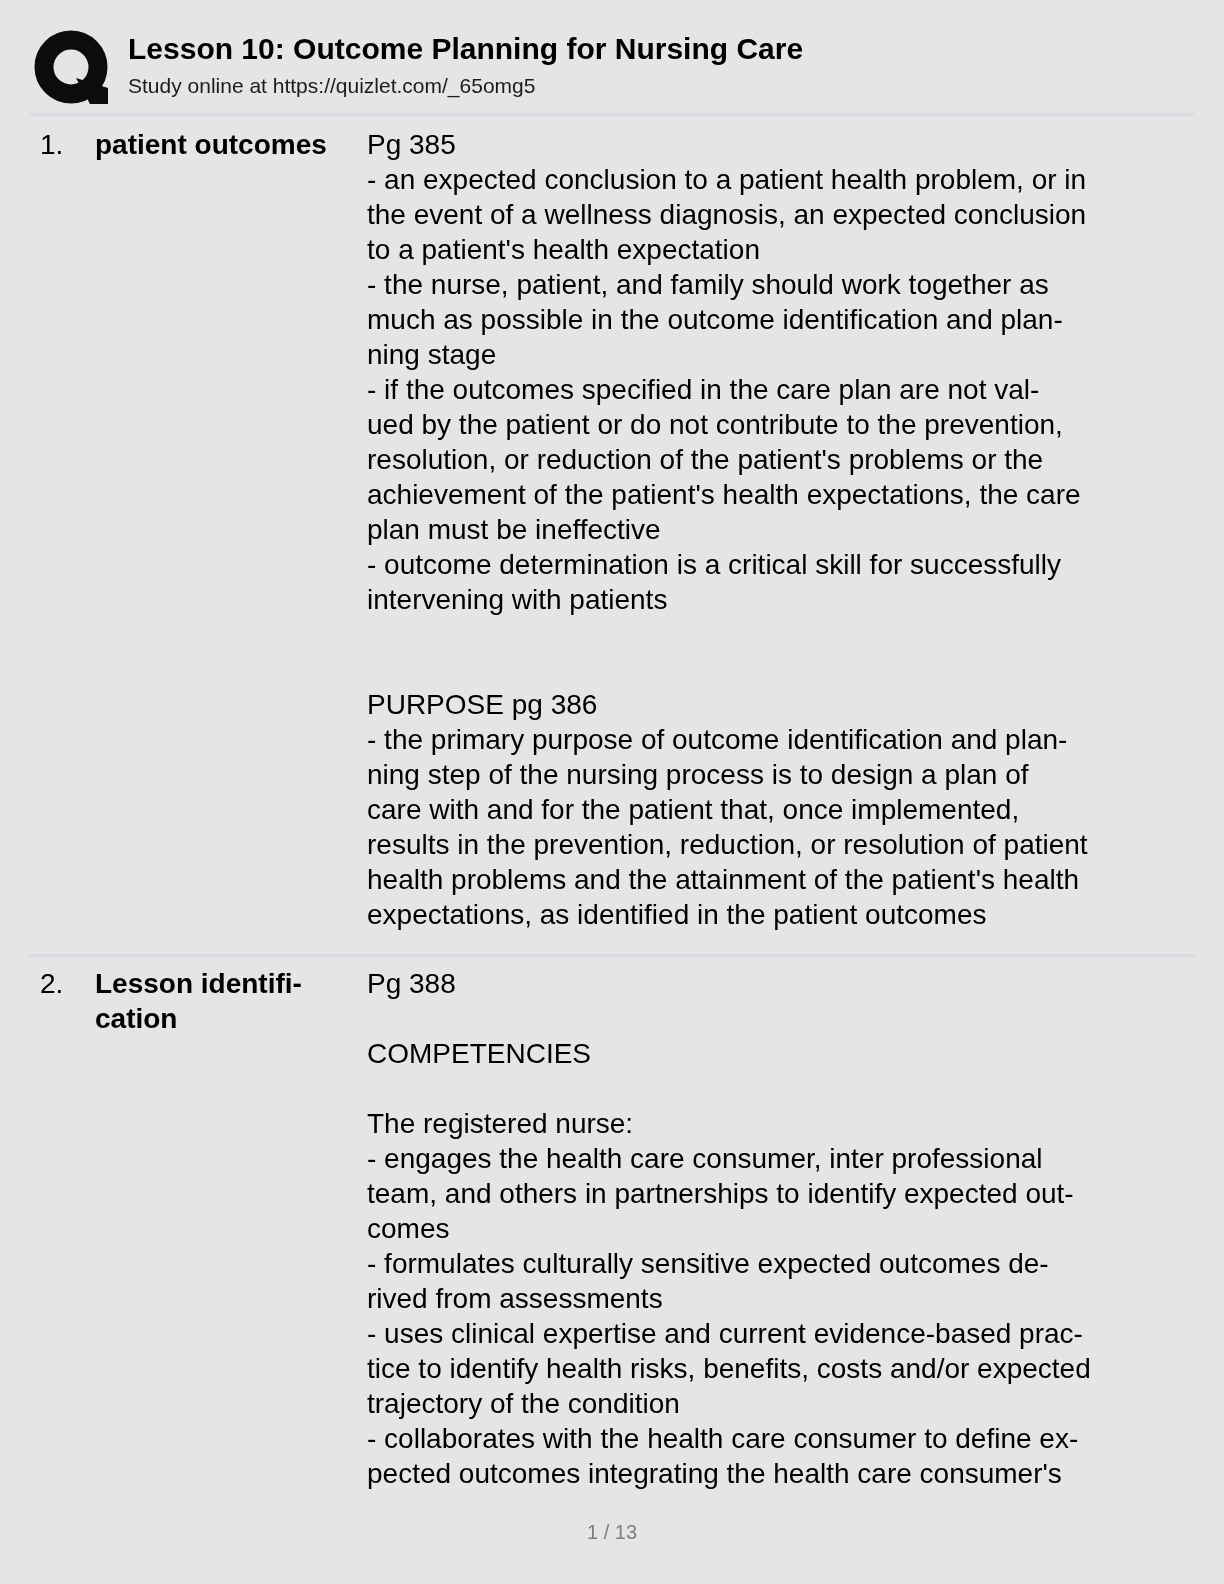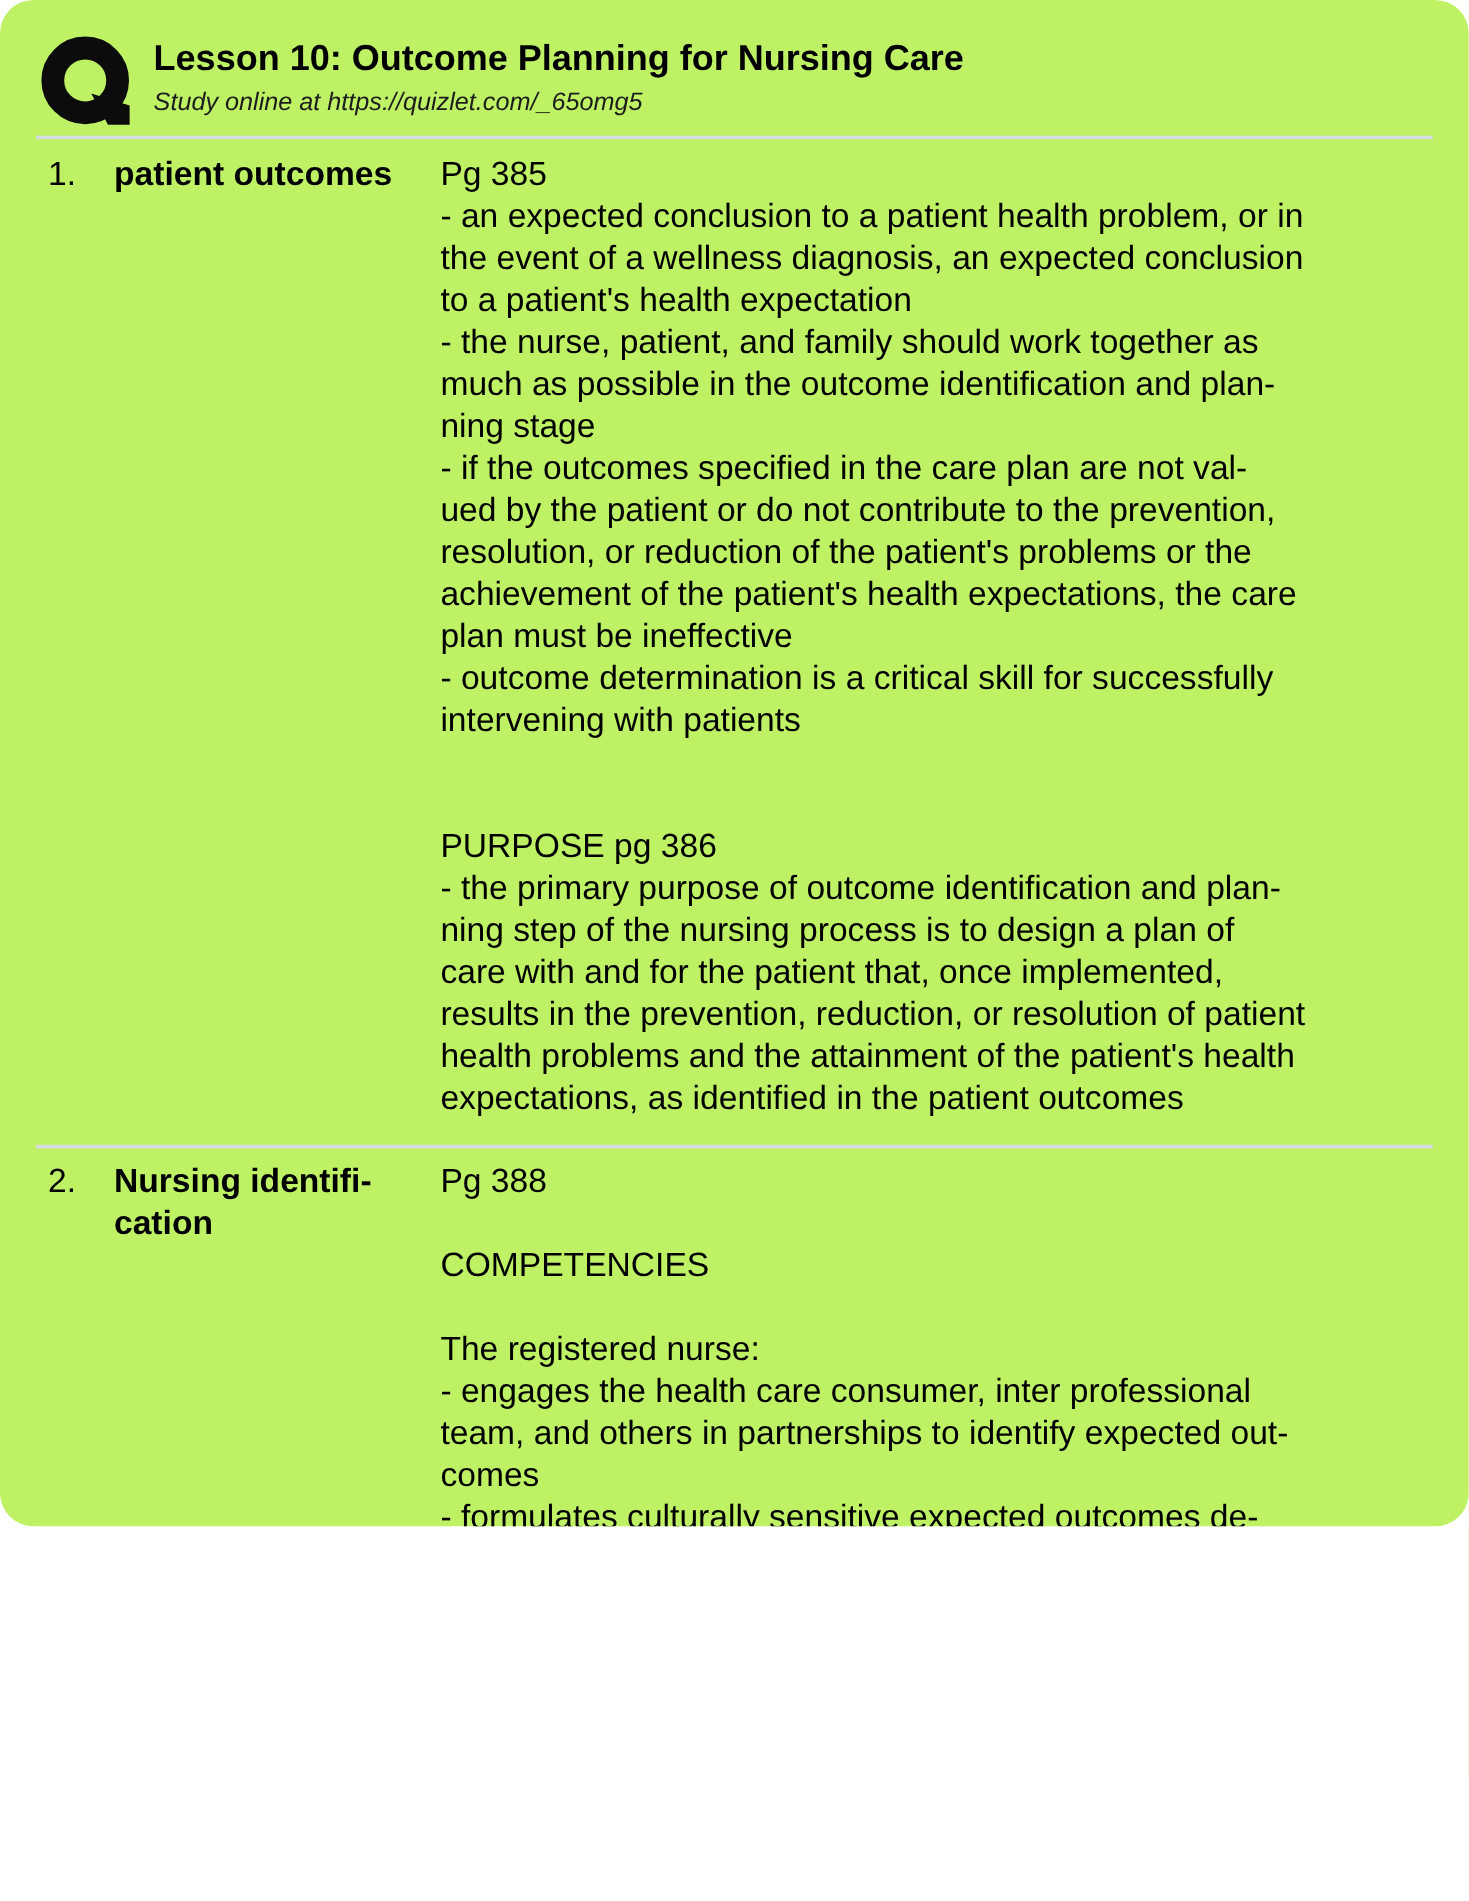--- a/index.html
+++ b/index.html
@@ -1,25 +1,24 @@
 <!DOCTYPE html>
 <html><head>
 <meta charset="utf-8">
 <style>
   * { margin: 0; padding: 0; box-sizing: border-box; }
   html, body { background: #ffffff; }
   .page {
     position: relative;
     width: 1224px;
-    height: 1272px;
-    background: #bef264;
+    height: 1584px;
+    background: #e5e5e5;
     font-family: "Liberation Sans", "DejaVu Sans", sans-serif;
     color: #000000;
     overflow: hidden;
-    border-radius: 28px;
   }
   .logo {
     position: absolute;
     left: 34px;
     top: 30px;
     width: 76px;
     height: 76px;
   }
   .title {
     position: absolute;
@@ -31,21 +30,20 @@
     white-space: pre;
   }
   .subtitle {
     position: absolute;
     left: 128px;
     top: 72px;
     font-size: 21px;
     line-height: 28px;
     color: #1c1c1c;
     white-space: pre;
-    font-style: italic;
   }
   .rule {
     position: absolute;
     left: 30px;
     width: 1164px;
     height: 3px;
     background: #d7dbe2;
   }
   .header-rule { top: 113px; }
   .card-divider { top: 954px; }
@@ -115,21 +113,21 @@
 care with and for the patient that, once implemented,
 results in the prevention, reduction, or resolution of patient
 health problems and the attainment of the patient's health
 expectations, as identified in the patient outcomes</div>
   </section>
 
   <div class="rule card-divider"></div>
 
   <section class="card card-2">
     <div class="num">2.</div>
-    <div class="term">Nursing identifi-
+    <div class="term">Lesson identifi-
 cation</div>
     <div class="def">Pg 388
 
 COMPETENCIES
 
 The registered nurse:
 - engages the health care consumer, inter professional
 team, and others in partnerships to identify expected out-
 comes
 - formulates culturally sensitive expected outcomes de-

